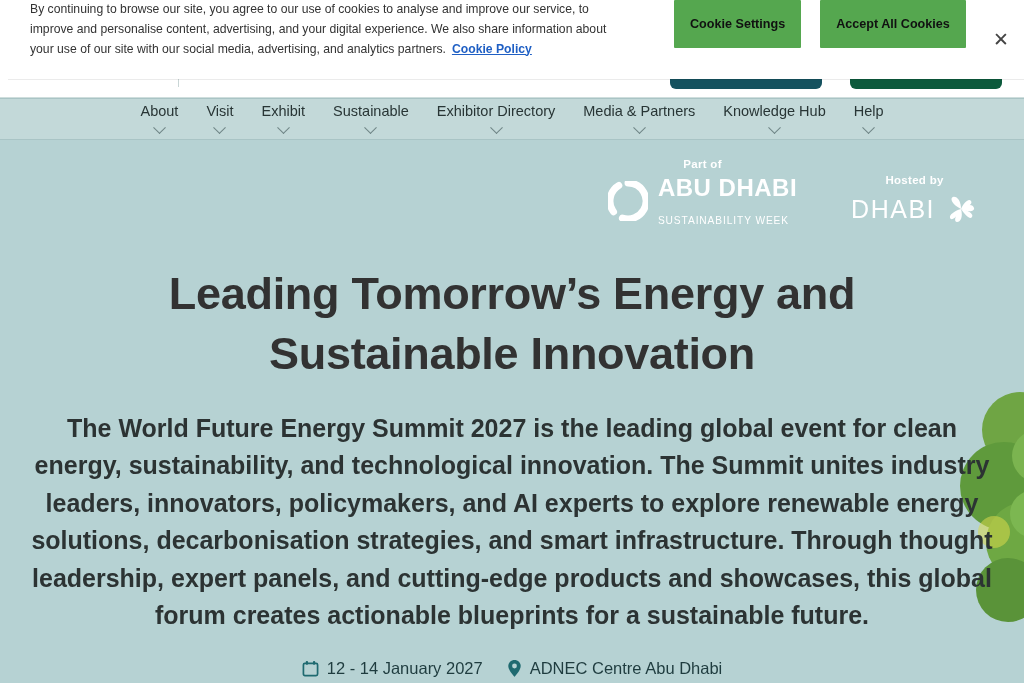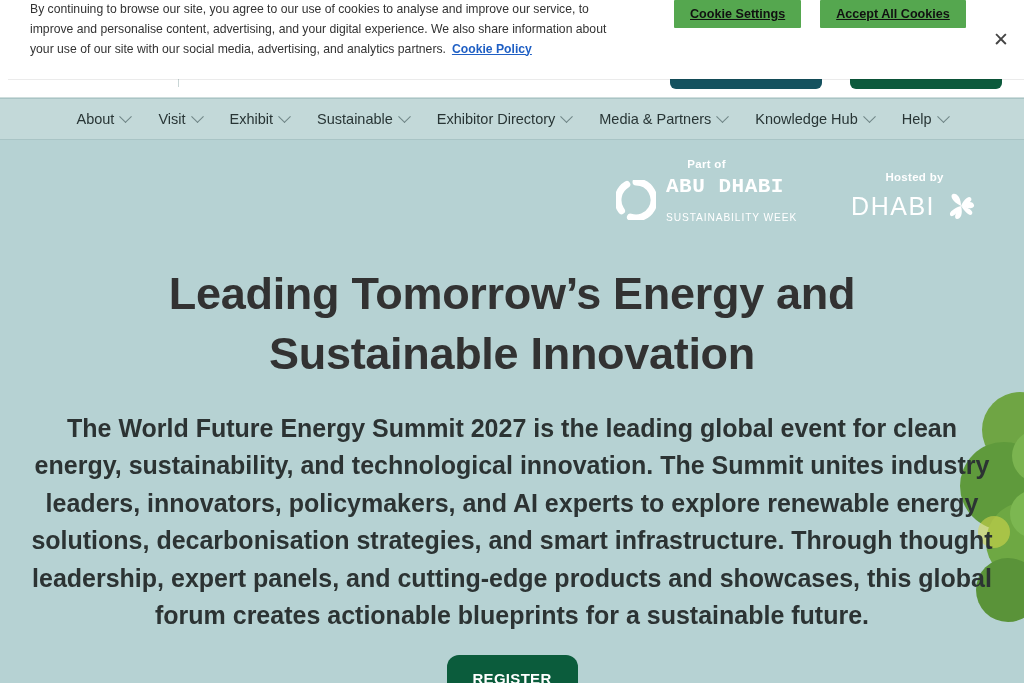--- a/index.html
+++ b/index.html
@@ -93,20 +93,21 @@
   }
   .nav-item {
     display: flex;
     align-items: center;
     gap: 7px;
     padding: 0 14px;
     font-size: 14.5px;
     color: #283535;
     cursor: pointer;
     white-space: nowrap;
+    flex-direction: column;
   }
   .chev {
     display: inline-block;
     width: 9px;
     height: 9px;
     border-right: 1.6px solid #6f8586;
     border-bottom: 1.6px solid #6f8586;
     transform: rotate(45deg) translate(-2px,-2px);
   }
 
@@ -143,21 +144,21 @@
     font-weight: bold;
     letter-spacing: .3px;
     margin-bottom: 6px;
   }
   .adsw-logo { display: flex; align-items: center; gap: 10px; }
   .adsw-ring {
     width: 40px; height: 40px; flex: 0 0 auto;
   }
   .adsw-text { text-align: left; color:#fff; }
   .adsw-line1 {
-    font-size: 21px; font-weight: bold; letter-spacing: .5px; line-height: 1; font-family: Liberation Mono, monospace;
+    font-size: 24px; font-weight: bold; letter-spacing: .5px; line-height: 1;
   }
   .adsw-line2 {
     font-size: 10.2px; letter-spacing: .9px; line-height: 1; margin-top: 16px;
   }
   .masdar-logo { display: flex; align-items: center; gap: 9px; }
   .masdar-word {
     color: #fff; font-size: 25px; letter-spacing: 1.5px; line-height: 1;
     font-family: "Liberation Sans", sans-serif;
   }
 
@@ -243,25 +244,24 @@
     margin-left: 44px;
   }
   .cookie-btn {
     background: #55a74f;
     border: none;
     color: #111111;
     font-family: "Liberation Sans", sans-serif;
     font-size: 12.6px;
     font-weight: bold;
     padding: 0 16px;
-    height: 28px;
+    height: 48px;
     min-width: 95px;
     cursor: pointer;
     border-radius: 1px;
-    text-decoration: underline;
   }
   .cookie-close {
     position: absolute;
     right: 16px;
     top: 50%;
     transform: translateY(-50%);
     width: 30px; height: 30px;
     display: flex; align-items: center; justify-content: center;
     background: none; border: none;
     color: #444; font-size: 19px;
@@ -372,20 +372,37 @@
           </svg>
         </div>
       </div>
     </div>
 
     <div class="hero-inner">
       <h1 class="hero-title">Leading Tomorrow’s Energy and Sustainable Innovation</h1>
 
       <p class="hero-desc">The World Future Energy Summit 2027 is the leading global event for clean energy, sustainability, and technological innovation. The Summit unites industry leaders, innovators, policymakers, and AI experts to explore renewable energy solutions, decarbonisation strategies, and smart infrastructure. Through thought leadership, expert panels, and cutting-edge products and showcases, this global forum creates  actionable blueprints for a sustainable future.</p>
 
+      <div class="hero-meta">
+        <div class="meta-item">
+          <svg width="17" height="17" viewBox="0 0 18 18" aria-hidden="true">
+            <rect x="1.5" y="3.5" width="15" height="13" rx="1.6" fill="none" stroke="#1f6a70" stroke-width="1.8"></rect>
+            <rect x="4" y="1" width="2.4" height="4" rx="1" fill="#1f6a70"></rect>
+            <rect x="11.6" y="1" width="2.4" height="4" rx="1" fill="#1f6a70"></rect>
+          </svg>
+          <span>12 - 14 January 2027</span>
+        </div>
+        <div class="meta-item">
+          <svg width="15" height="19" viewBox="0 0 15 19" aria-hidden="true">
+            <path d="M7.5 1 C4 1 1.3 3.7 1.3 7.1 C1.3 11.5 7.5 18 7.5 18 C7.5 18 13.7 11.5 13.7 7.1 C13.7 3.7 11 1 7.5 1 Z" fill="#1f6a70"></path>
+            <circle cx="7.5" cy="7" r="2.4" fill="#b6d2d3"></circle>
+          </svg>
+          <span>ADNEC Centre Abu Dhabi</span>
+        </div>
+      </div>
 
       <div class="register-wrap">
         <button class="register-btn">REGISTER INTEREST</button>
       </div>
     </div>
   </section>
 </div>
 
 <div id="cookie-banner">
   <div class="cookie-text">

